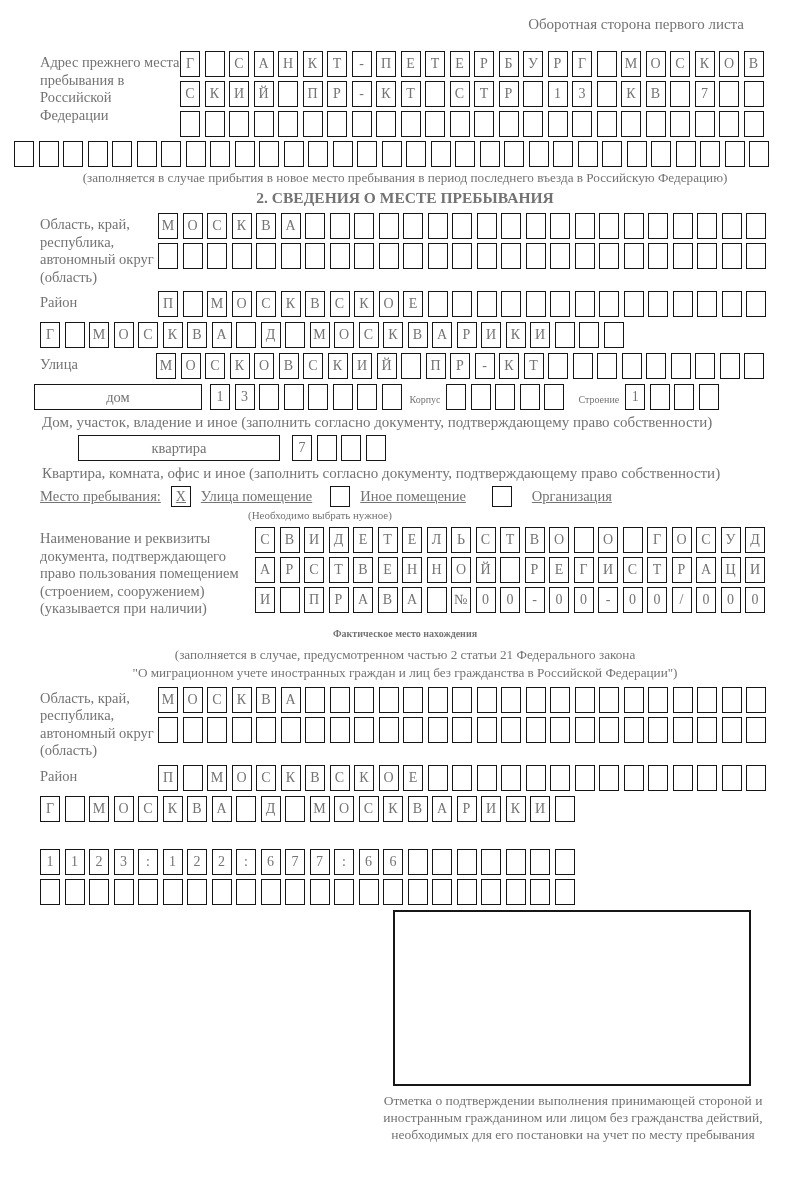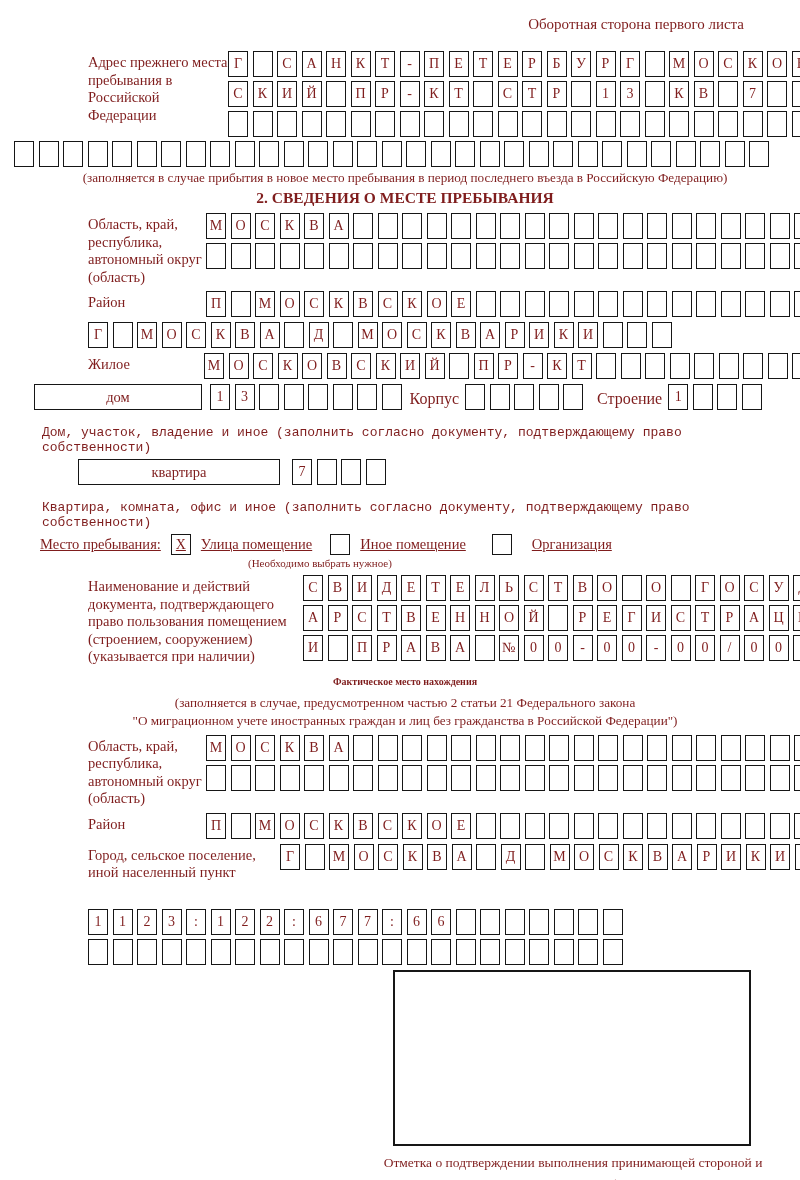--- a/index.html
+++ b/index.html
@@ -1,59 +1,59 @@
 <!DOCTYPE html>
 <html><head>
 <meta charset="utf-8">
 <style>
   * { margin:0; padding:0; box-sizing:border-box; }
   html,body { background:#ffffff; }
   .page {
     position:relative;
     width:800px; height:1180px;
     background:#fff;
-    color:#7f1d1d;
+    color:#737373;
     font-family:"Liberation Serif", "DejaVu Serif", serif;
     padding:16px 30px 0 40px;
     overflow:hidden;
   }
   .header-note { text-align:right; padding-right:26px; font-size:15px; margin-bottom:18px; }
 
-  .field { display:flex; align-items:flex-start; margin-bottom:5px;margin-left:48px; }
+  .field { display:flex; align-items:flex-start; margin-bottom:5px; }
   .flabel { font-size:14.5px; line-height:17.5px; flex-shrink:0; padding-top:3px; }
   .w140{width:140px;} .w118{width:118px;} .w136{width:136px;} .w116{width:116px;}
   .w215{width:215px;} .w192{width:192px;}
   .cellcol { display:flex; flex-direction:column; gap:4px; }
   .cellrow { display:flex; gap:4.5px; }
   .cell {
     width:20px; height:26px; border:1.6px solid #161616;
     display:flex; align-items:center; justify-content:center;
     font-size:14px; line-height:1; flex-shrink:0; background:#fff;
   }
   .overflow-row { margin-left:-26px; margin-top:-1px; }
   .caption { font-size:13.2px; text-align:center; margin:3px 0 2px 0; }
-  .caption-left { font-size:13px; margin:15px 0 4px 2px;font-family:Liberation Mono, monospace; }
+  .caption-left { font-size:15px; margin:4px 0 4px 2px; }
   .h2 { text-align:center; font-weight:bold; font-size:15.5px; margin:3px 0 6px 0; }
   .h3 { text-align:center; font-weight:bold; font-size:10px; margin:10px 0 8px 0; }
 
   .house-row { display:flex; align-items:center; margin:2px 0 2px -6px; }
   .named-box { height:26px; border:1.7px solid #161616; display:flex; align-items:center; justify-content:center; font-size:14.5px; }
   .box-dom { width:168px; }
   .box-kv { width:202px;margin-left:44px; }
-  .inline-lbl { font-size:16px; margin:4px 6px 0 8px; }
+  .inline-lbl { font-size:10px; margin:4px 6px 0 8px; }
 
   .stay-row { display:flex; align-items:center; margin:4px 0 2px 0; font-size:14.5px;text-decoration:underline; }
   .checkbox { width:20px; height:21px; border:1.6px solid #161616; display:flex; align-items:center; justify-content:center; font-size:14px; margin:0 10px 0 10px; flex-shrink:0; }
   .stay-note { font-size:11px; margin:1px 0 6px 208px; }
 
   .doc-field { margin-bottom:2px; }
   .cad-cells { margin-top:22px; }
 
   .stamp-box { width:358px; height:176px; border:2px solid #161616; margin-left:353px; margin-top:2px; }
-  .stamp-caption { width:400px; margin:6px 0 0 333px; text-align:center; font-size:13.5px; line-height:22px; }
+  .stamp-caption { width:400px; margin:6px 0 0 333px; text-align:center; font-size:13.5px; line-height:17px; }
 </style>
 </head>
 <body>
 
 <div class="page">
 
   <div class="header-note">Оборотная сторона первого листа</div>
 
   <div class="field">
     <div class="flabel w140">Адрес прежнего места пребывания в Российской Федерации</div>
@@ -289,21 +289,21 @@
         <span class="cell">И</span>
         <span class="cell">К</span>
         <span class="cell">И</span>
         <span class="cell"></span>
         <span class="cell"></span>
         <span class="cell"></span>
       </div>
   </div>
 
   <div class="field">
-    <div class="flabel w116">Жилое</div>
+    <div class="flabel w116">Улица</div>
     <div class="cellrow">
         <span class="cell">М</span>
         <span class="cell">О</span>
         <span class="cell">С</span>
         <span class="cell">К</span>
         <span class="cell">О</span>
         <span class="cell">В</span>
         <span class="cell">С</span>
         <span class="cell">К</span>
         <span class="cell">И</span>
@@ -372,21 +372,21 @@
     <span class="checkbox">X</span>
     <span>Улица помещение</span>
     <span class="checkbox" style="margin-left:18px;"></span>
     <span>Иное помещение</span>
     <span class="checkbox" style="margin-left:26px;margin-right:20px;"></span>
     <span>Организация</span>
   </div>
   <div class="stay-note">(Необходимо выбрать нужное)</div>
 
   <div class="field doc-field">
-    <div class="flabel w215">Наименование и действий документа, подтверждающего право пользования помещением (строением, сооружением) (указывается при наличии)</div>
+    <div class="flabel w215">Наименование и реквизиты документа, подтверждающего право пользования помещением (строением, сооружением) (указывается при наличии)</div>
     <div class="cellcol">
       <div class="cellrow">
           <span class="cell">С</span>
           <span class="cell">В</span>
           <span class="cell">И</span>
           <span class="cell">Д</span>
           <span class="cell">Е</span>
           <span class="cell">Т</span>
           <span class="cell">Е</span>
           <span class="cell">Л</span>
@@ -542,21 +542,20 @@
         <span class="cell"></span>
         <span class="cell"></span>
         <span class="cell"></span>
         <span class="cell"></span>
         <span class="cell"></span>
         <span class="cell"></span>
       </div>
   </div>
 
   <div class="field">
-    <div class="flabel w192">Город, сельское поселение, иной населенный пункт</div>
     <div class="cellrow">
         <span class="cell">Г</span>
         <span class="cell"></span>
         <span class="cell">М</span>
         <span class="cell">О</span>
         <span class="cell">С</span>
         <span class="cell">К</span>
         <span class="cell">В</span>
         <span class="cell">А</span>
         <span class="cell"></span>

